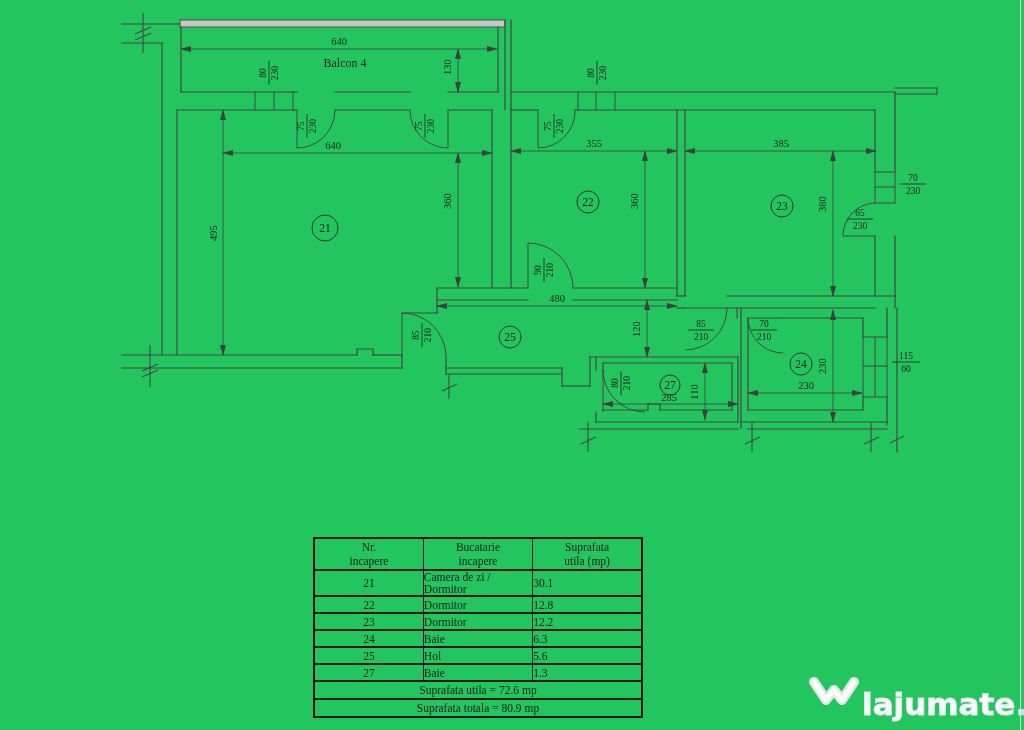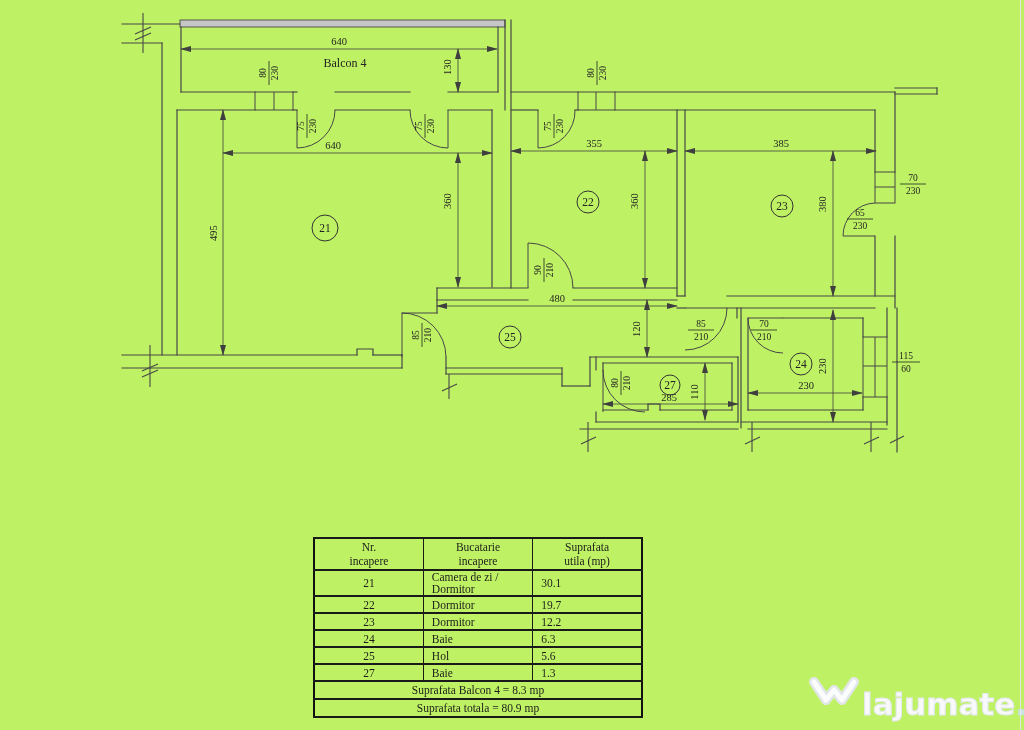--- a/index.html
+++ b/index.html
@@ -1,26 +1,26 @@
 <!DOCTYPE html>
 <html><head>
 <meta charset="utf-8">
 <style>
   html,body{margin:0;padding:0;background:#fff;}
-  #stage{position:relative;width:1024px;height:730px;background:#bef264;overflow:hidden;
+  #stage{position:relative;width:1024px;height:730px;background:#22c55e;overflow:hidden;
          font-family:"Liberation Serif", serif;}
   #plan-svg{position:absolute;left:0;top:0;}
   #edge-line{position:absolute;right:3px;top:0;width:1px;height:730px;background:#e3e3e3;}
 
   
   #area-table-wrap{position:absolute;left:313px;top:537px;width:330px;}
   table.areas{border-collapse:collapse;width:330px;table-layout:fixed;
               font-family:"Liberation Serif", serif;font-size:11.5px;color:#1c1c1c;}
   table.areas td,table.areas th{border:1px solid #1a1a1a;border-top-width:2px;border-bottom-width:2px;
-              padding:0 8px;font-weight:normal;overflow:hidden;}
+              padding:0 0;font-weight:normal;overflow:hidden;}
   table.areas{border:2px solid #111;}
   th.h{white-space:pre-line;text-align:center;line-height:1.25;height:30px;}
   td.nr{width:48px;text-align:center;height:15px;}
   td.nm{width:123px;text-align:left;padding-left:9px;}
   td.ar{width:151px;text-align:left;}
   td.sum{text-align:center;height:16px;}
 
   
   #watermark{position:absolute;left:782px;top:668px;}
 </style>
@@ -372,21 +372,21 @@
 utila (mp)</th>
     </tr>
     <tr>
       <td class="nr">21</td>
       <td class="nm">Camera de zi / Dormitor</td>
       <td class="ar">30.1</td>
     </tr>
     <tr>
       <td class="nr">22</td>
       <td class="nm">Dormitor</td>
-      <td class="ar">19.7</td>
+      <td class="ar">12.8</td>
     </tr>
     <tr>
       <td class="nr">23</td>
       <td class="nm">Dormitor</td>
       <td class="ar">12.2</td>
     </tr>
     <tr>
       <td class="nr">24</td>
       <td class="nm">Baie</td>
       <td class="ar">6.3</td>
@@ -395,21 +395,21 @@
       <td class="nr">25</td>
       <td class="nm">Hol</td>
       <td class="ar">5.6</td>
     </tr>
     <tr>
       <td class="nr">27</td>
       <td class="nm">Baie</td>
       <td class="ar">1.3</td>
     </tr>
     <tr>
-      <td class="sum" colspan="3">Suprafata Balcon 4 = 8.3 mp</td>
+      <td class="sum" colspan="3">Suprafata utila = 72.6 mp</td>
     </tr>
     <tr>
       <td class="sum" colspan="3">Suprafata totala = 80.9 mp</td>
     </tr>
 
   </tbody>
       </table>
 </div>
 
 <svg id="watermark" width="242" height="62" viewBox="0 0 242 62" xmlns="http://www.w3.org/2000/svg">

